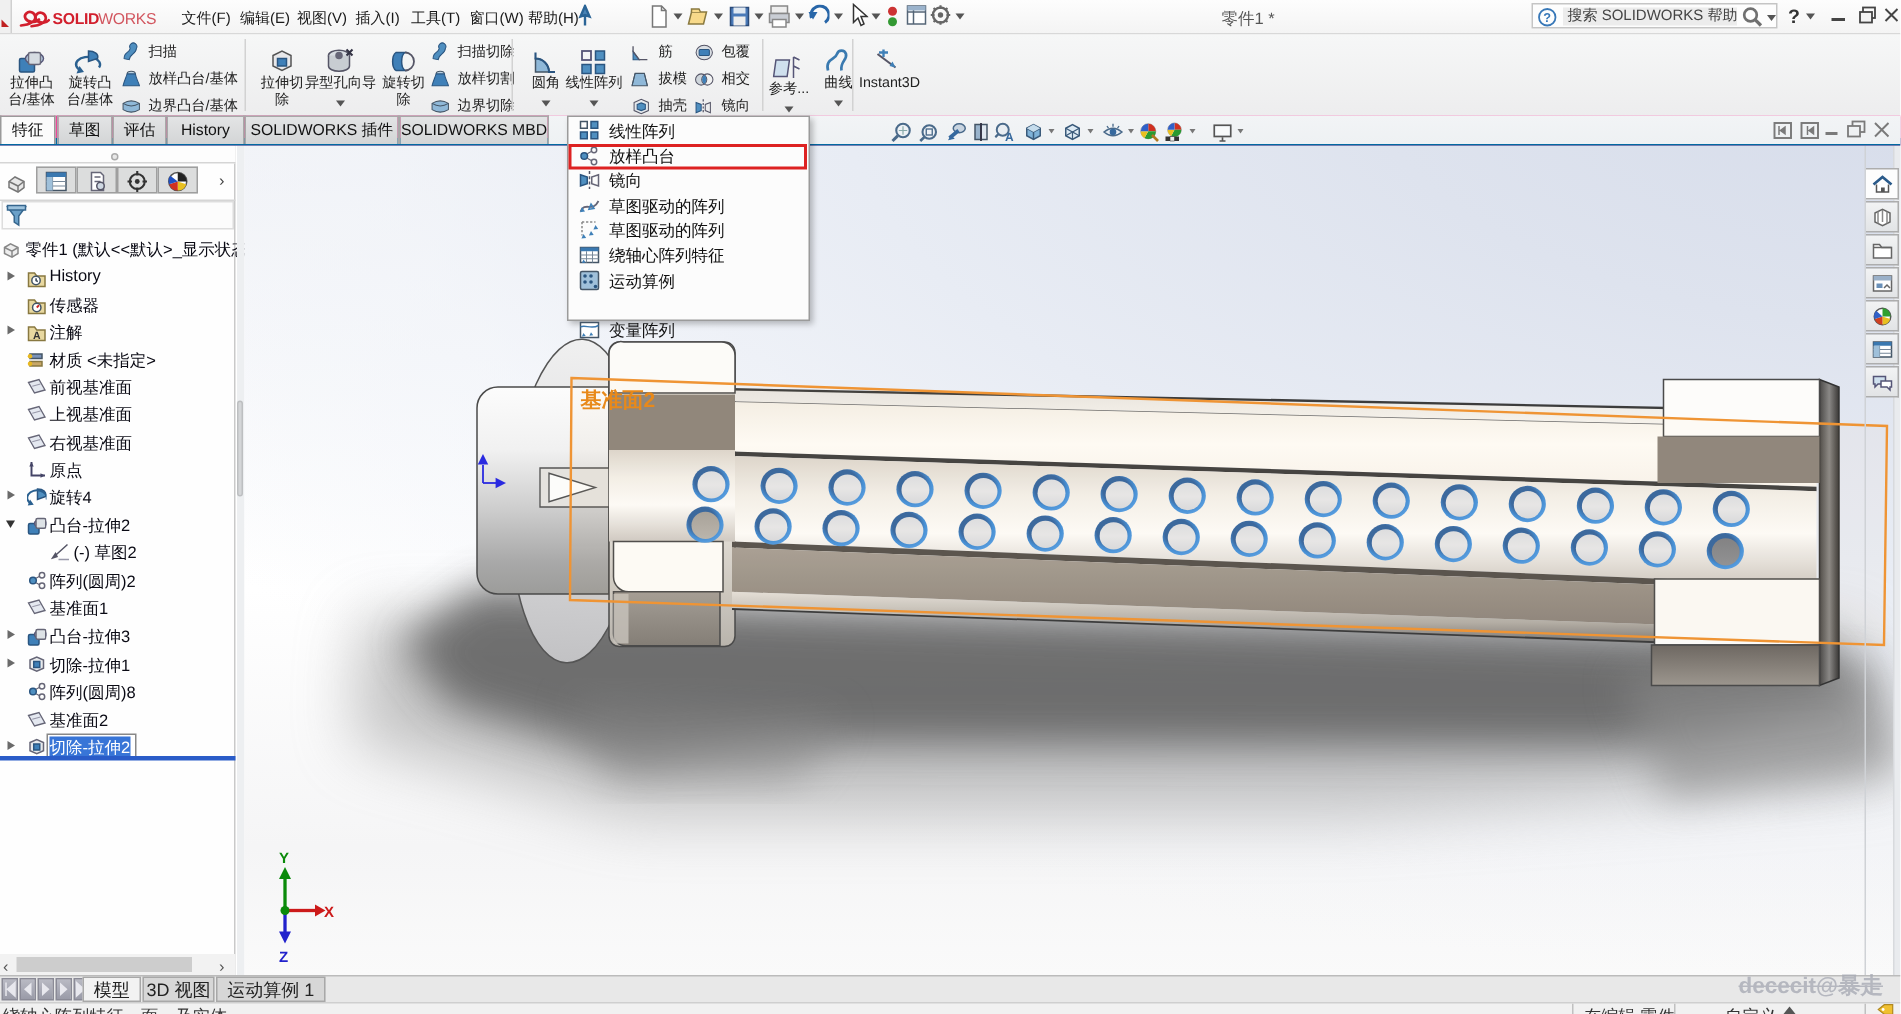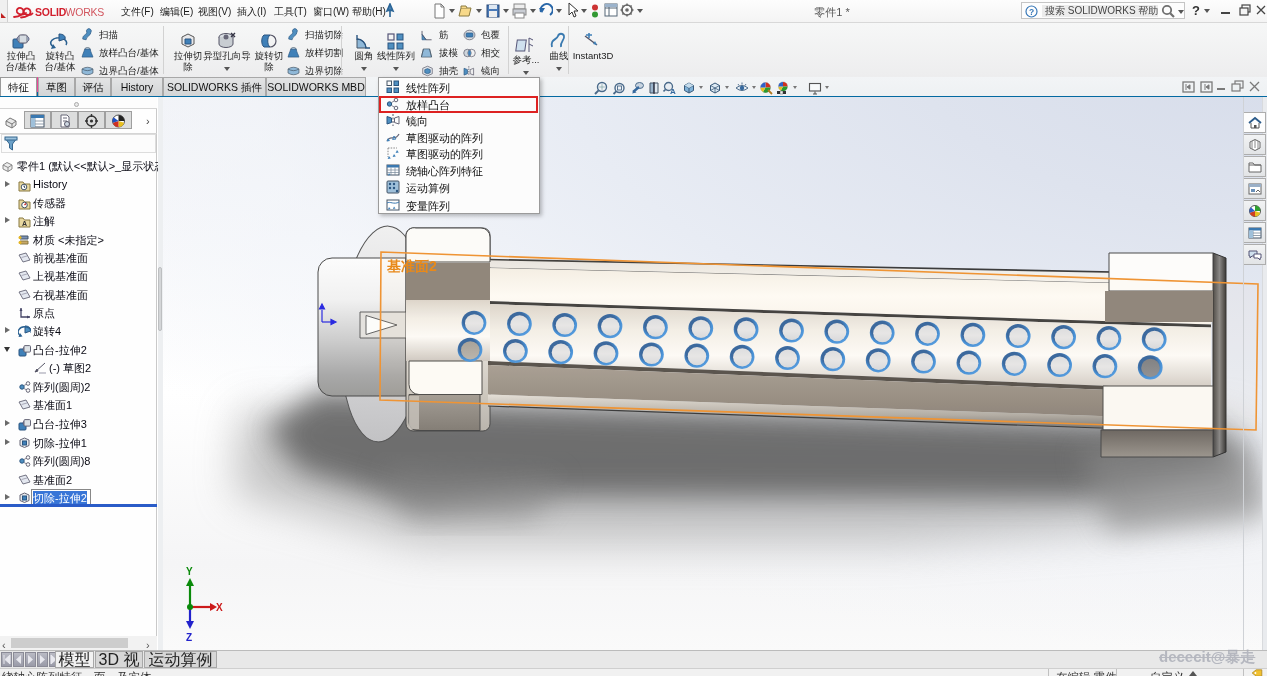--- a/index.html
+++ b/index.html
@@ -50,21 +50,21 @@
 
 #ddmenu{left:378px;top:77px;width:162px;height:137px;background:#fcfcfc;border:1px solid #9b9b9b;box-shadow:2px 2px 4px rgba(0,0,0,0.25);z-index:50}
 .mi{position:absolute;left:1px;width:158px;height:16.4px;font-size:11px;color:#111;line-height:16px}
 .mi .mico{position:absolute;left:6px;top:1px;width:14px;height:14px}
 .mi .mtxt{position:absolute;left:26px;top:1px}
 #redbox{position:absolute;left:0px;top:18px;width:159px;height:17px;border:2px solid #d22;z-index:5}
 
 
 #hscroll{left:0;top:636px;width:157px;height:14px;background:#f2f2f2}
 #modeltabs{left:0;top:650px;width:1267px;height:18px;background:#e8e8e8;border-top:1px solid #bbb}
-.mtab{position:absolute;top:0px;height:17px;border:1px solid #a8a8a8;background:#d7d7d7;font-size:16px;text-align:center;line-height:16px;color:#222}
+.mtab{position:absolute;top:0px;height:17px;border:1px solid #a8a8a8;background:#d7d7d7;font-size:12px;text-align:center;line-height:16px;color:#222}
 #statusbar{left:0;top:668px;width:1267px;height:8px;background:#f1f1f1;border-top:1px solid #cfcfcf;overflow:hidden}
 .navbtn{position:absolute;top:1px;width:11px;height:15px;background:linear-gradient(#b9bac4,#9a9ba8);border:1px solid #8a8a96}
 </style></head>
 <body>
 <div id="app">
 
 <div id="topbar" class="abs">
   <div class="abs" style="left:0;top:0;width:8px;height:22px;background:#f0f0f0;border-right:1px solid #d0d0d0"></div>
   <div class="abs" style="left:1px;top:13px;width:0;height:0;border-left:5px solid #c02020;border-top:5px solid transparent"></div>
   <svg class="abs" id="logo" viewBox="0 0 95 19">
@@ -985,21 +985,21 @@
         <svg class="mico" viewBox="0 0 14 14">
           <rect x="1" y="1" width="12" height="12" rx="1" fill="#9fc0da" stroke="#456"></rect>
           <circle cx="4" cy="4" r="1.2" fill="#2a5580"></circle>
           <circle cx="8" cy="4" r="1.2" fill="#2a5580"></circle>
           <circle cx="4" cy="8" r="1.2" fill="#2a5580"></circle>
           <circle cx="8" cy="8" r="1.2" fill="#2a5580"></circle>
           <circle cx="11" cy="11" r="1.2" fill="#2a5580"></circle>
         </svg>
         <span class="mtxt">运动算例</span>
       </div>
-<div class="mi" style="top:119px">
+<div class="mi" style="top:134px">
         <svg class="mico" viewBox="0 0 14 14">
           <rect x="1" y="2" width="12" height="10" fill="#fff" stroke="#456"></rect>
           <path d="M1 5 C4 3 8 7 13 4" stroke="#3a78b0" fill="none"></path>
           <path d="M3 9 l1.5 2 l-2.6 0.4 z M8 8.5 l1.5 2 l-2.6 0.4 z" fill="#3f80b8"></path>
         </svg>
         <span class="mtxt">变量阵列</span>
       </div>
 <div id="redbox"></div>
 </div>
 

